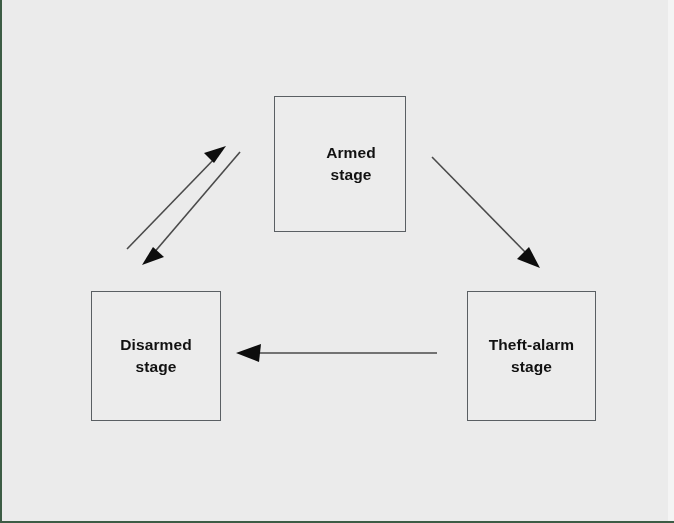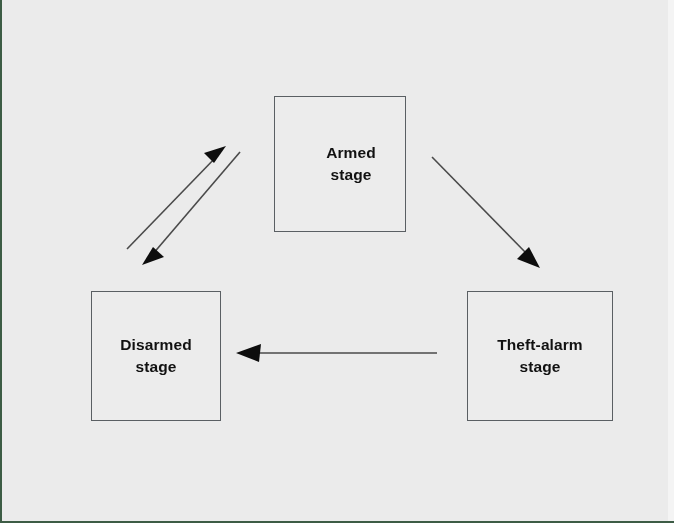--- a/index.html
+++ b/index.html
@@ -53,21 +53,21 @@
     line-height: 1.45;
     letter-spacing: 0.1px;
   }
   .state-box .label-line {
     display: block;
     white-space: nowrap;
   }
 
   #box-armed    { left: 274px; top: 96px;  width: 132px; height: 136px; padding-left: 22px; }
   #box-disarmed { left: 91px;  top: 291px; width: 130px; height: 130px; }
-  #box-theft    { left: 467px; top: 291px; width: 146px; height: 130px; }
+  #box-theft    { left: 467px; top: 291px; width: 129px; height: 130px; }
 
   #arrow-layer {
     position: absolute;
     left: 0; top: 0;
     width: 674px; height: 523px;
     pointer-events: none;
   }
   .arrow-line {
     stroke: #4a4a4a;
     stroke-width: 1.6;

